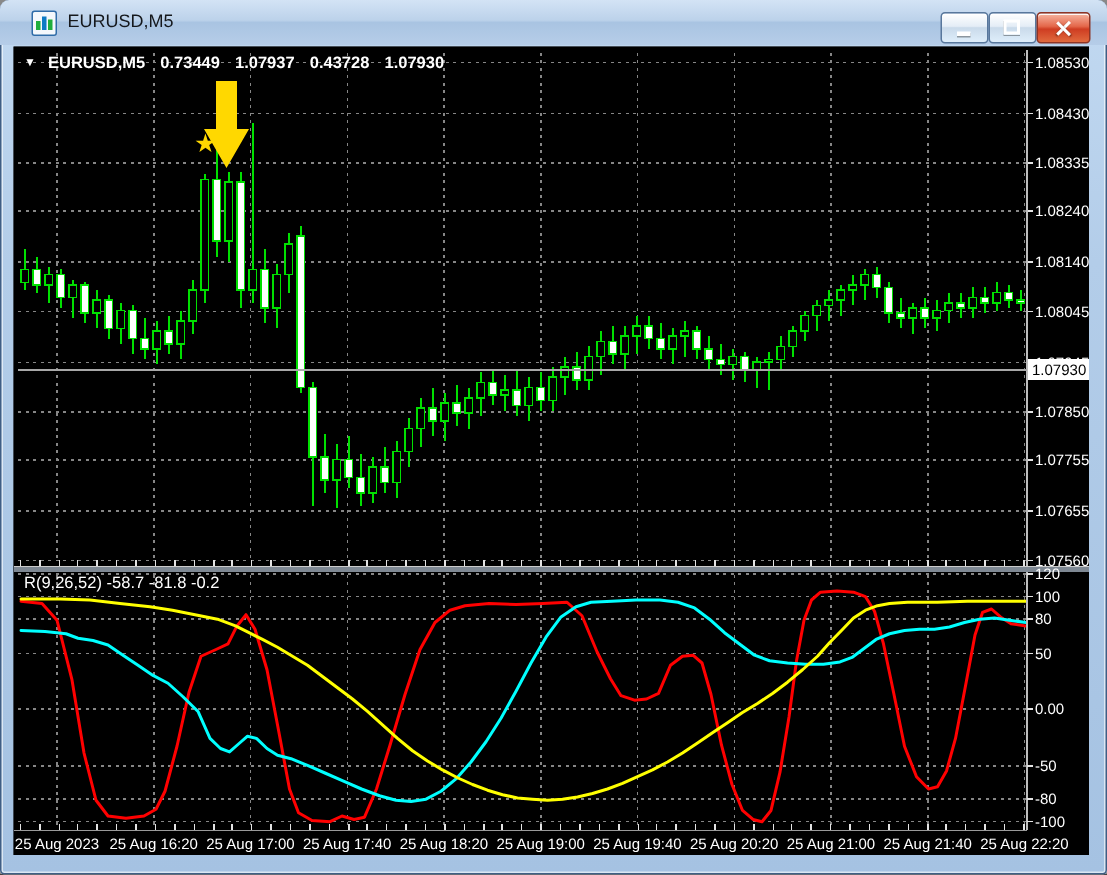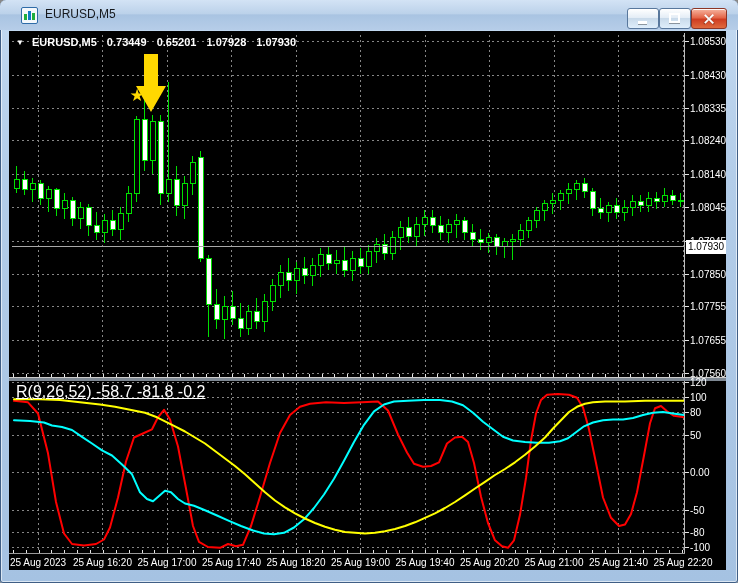--- a/index.html
+++ b/index.html
@@ -26,21 +26,21 @@
   .g-max{position:absolute;left:9px;top:4px;width:7px;height:6px;border:2px solid #fff;box-shadow:0 1px 0 rgba(0,0,0,.35);}
   .g-x{position:absolute;left:50%;top:50%;width:12px;height:12px;transform:translate(-50%,-50%);}
   .g-x::before,.g-x::after{content:"";position:absolute;left:5px;top:0;width:2.4px;height:12px;background:#fff;box-shadow:0 1px 1px rgba(0,0,0,.4);}
   .g-x::before{transform:rotate(45deg);}
   .g-x::after{transform:rotate(-45deg);}
   .client{position:absolute;left:9px;top:31px;width:717px;height:539px;background:#000;}
   svg{position:absolute;left:9px;top:31px;}
   .quote{position:absolute;left:16px;top:36px;color:#fff;font-size:11px;font-weight:700;white-space:nowrap;}
   .quote span{margin-right:7px;}
   .quote .tri{font-size:8px;margin-right:5px;vertical-align:1px;}
-  .indlabel{position:absolute;left:16px;top:383px;color:#fff;font-size:16px;white-space:nowrap;text-decoration:underline;}
+  .indlabel{position:absolute;left:16px;top:383px;color:#fff;font-size:11px;white-space:nowrap;}
   .ax{fill:#fff;font-size:10px;font-family:"Liberation Sans",sans-serif;}
   .axm{fill:#000;font-size:10px;font-family:"Liberation Sans",sans-serif;}
   .grid{stroke:#868686;stroke-width:1;stroke-dasharray:2 3;shape-rendering:crispEdges;}
   .tick{stroke:#e4e4e4;stroke-width:1;shape-rendering:crispEdges;}
 </style>
 </head>
 <body>
 
 <div class="window">
   <div class="titlebar">
@@ -463,19 +463,19 @@
         <text x="554" y="566" class="ax" text-anchor="middle">25 Aug 21:00</text>
         <text x="618.5" y="566" class="ax" text-anchor="middle">25 Aug 21:40</text>
         <text x="683" y="566" class="ax" text-anchor="middle">25 Aug 22:20</text>
       </g>
     </svg>
 
   <div class="quote">
     <span class="tri">▼</span>
     <span>EURUSD,M5</span>
     <span>0.73449</span>
-    <span>0.65201</span>
-    <span>1.07928</span>
+    <span>1.07937</span>
+    <span>0.43728</span>
     <span>1.07930</span>
   </div>
 
   <div class="indlabel">R(9,26,52) -58.7 -81.8 -0.2</div>
 </div>
 
 </body></html>

